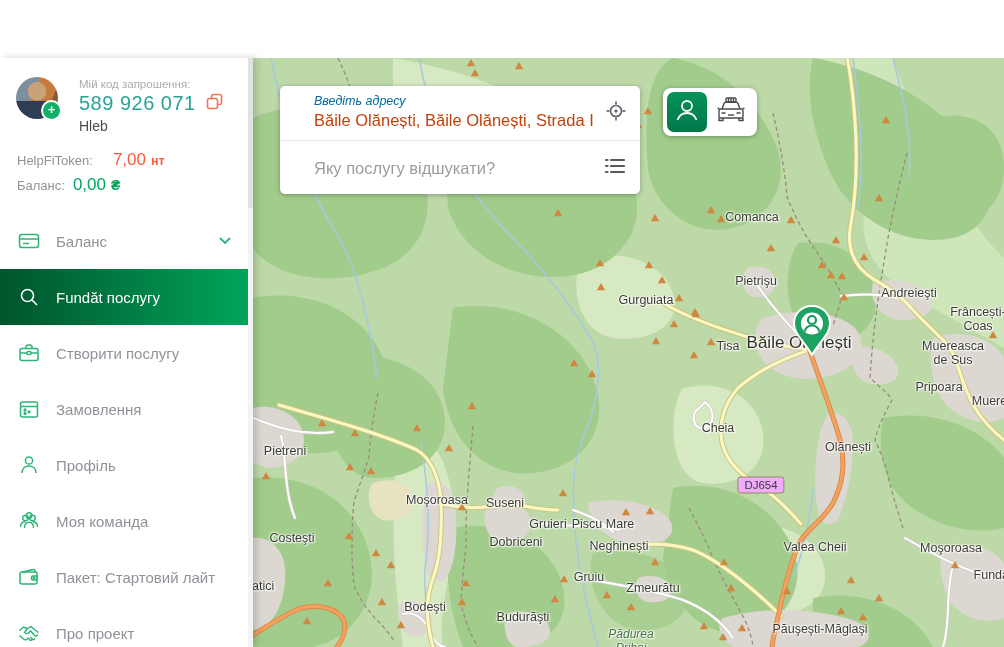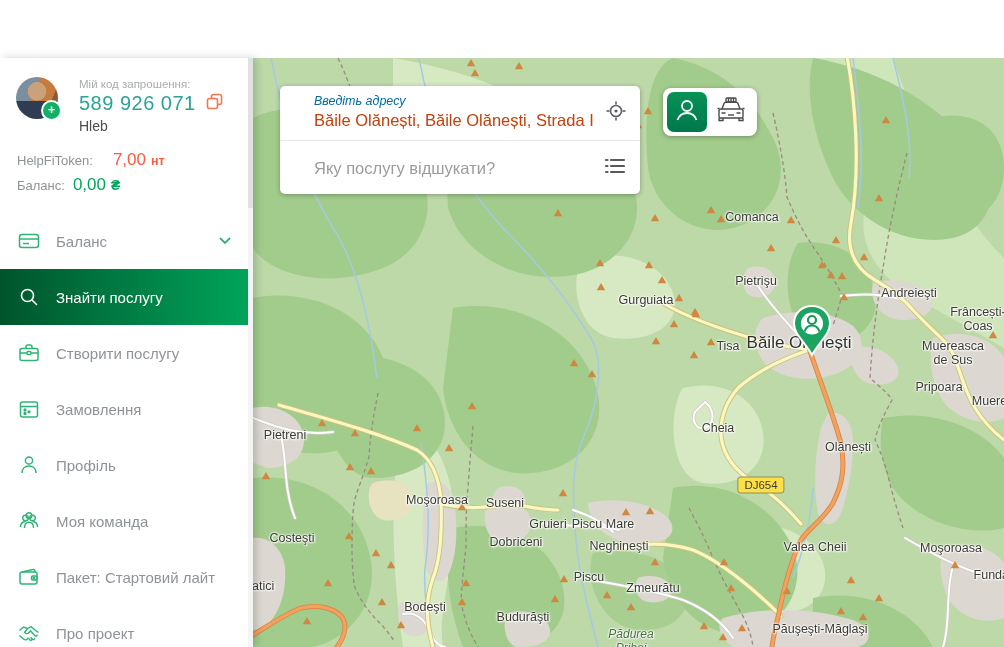--- a/index.html
+++ b/index.html
@@ -52,21 +52,21 @@
   
   .map{position:absolute;left:253px;top:58px;width:751px;height:589px;overflow:hidden;
        background:#bcd9a7;cursor:grab;}
   .map svg.base{position:absolute;left:0;top:0;}
   .mlabels{position:absolute;left:0;top:0;width:100%;height:100%;pointer-events:none;}
   .mlabel{position:absolute;transform:translate(-50%,-50%);font-size:12.5px;color:#3a3a33;
           white-space:pre-line;text-align:center;line-height:1.15;
           text-shadow:0 0 2px #fff,0 0 2px #fff,0 0 3px #fff,1px 1px 2px #fff;}
   .mlabel.big{font-size:17px;color:#30302a;}
   .mlabel.forest{font-style:italic;color:#45703d;font-size:12px;}
-  .shield{position:absolute;transform:translate(-50%,-50%);background:#fde047;
+  .shield{position:absolute;transform:translate(-50%,-50%);background:#f0abfc;
           border:1.5px solid #8e8e58;border-radius:3px;padding:1px 6px 2px;
           font-size:11.5px;color:#3c3c3c;}
   .marker{position:absolute;left:538px;top:246px;width:42px;height:54px;cursor:pointer;}
 
   
   .search-card{position:absolute;left:27px;top:28px;width:360px;height:108px;background:#fff;
                border-radius:5px;box-shadow:0 1px 5px rgba(0,0,0,.3);z-index:10;}
   .sc-row{position:relative;height:54px;}
   .sc-label{position:absolute;left:34px;top:8px;font-size:12.5px;color:#0369a1;font-style:italic;}
   .sc-value{position:absolute;left:34px;top:25px;width:280px;font-size:16.5px;color:#c2410c;
@@ -139,21 +139,21 @@
             <polyline points="5,8 10,13 15,8"></polyline>
           </svg></span>
       </div>
 
       <div class="menu-item active">
         <span class="mi-ic">
           <svg width="24" height="24" viewBox="0 0 24 24" fill="none" stroke="currentColor" stroke-width="1.6">
             <circle cx="10.5" cy="10.5" r="6"></circle>
               <line x1="15" y1="15" x2="20" y2="20"></line>
           </svg></span>
-        <span>Знайти послугу</span>
+        <span>Fundăt послугу</span>
       </div>
 
       <div class="menu-item">
         <span class="mi-ic">
           <svg width="24" height="24" viewBox="0 0 24 24" fill="none" stroke="currentColor" stroke-width="1.5">
             <rect x="3" y="7.5" width="18" height="12" rx="2"></rect>
               <path d="M9 7.5 V6 a2 2 0 0 1 2 -2 h2 a2 2 0 0 1 2 2 v1.5"></path>
               <path d="M3 12 h7 m4 0 h7"></path>
               <rect x="10" y="10.5" width="4" height="3" rx="1"></rect>
           </svg></span>
@@ -433,30 +433,30 @@
         <div class="mlabel big" style="left: 546px; top: 285px;">Băile Olănești</div>
         <div class="mlabel" style="left: 700px; top: 295px;">Muereasca
 de Sus</div>
         <div class="mlabel" style="left: 686px; top: 329px;">Pripoara</div>
         <div class="mlabel" style="left: 740px; top: 343px;">Muerea</div>
         <div class="mlabel" style="left: 465px; top: 370px;">Cheia</div>
         <div class="mlabel" style="left: 595px; top: 389px;">Olănești</div>
         <div class="mlabel" style="left: 562px; top: 489px;">Valea Cheii</div>
         <div class="mlabel" style="left: 698px; top: 490px;">Moşoroasa</div>
         <div class="mlabel" style="left: 740px; top: 517px;">Fundăt</div>
-        <div class="mlabel" style="left: 32px; top: 377px;">Pietreni</div>
+        <div class="mlabel" style="left: 32px; top: 393px;">Pietreni</div>
         <div class="mlabel" style="left: 39px; top: 470px; margin-top: 10px;">Costeşti</div>
         <div class="mlabel" style="left: 8px; top: 528px;">ratici</div>
         <div class="mlabel" style="left: 184px; top: 442px;">Moşoroasa</div>
         <div class="mlabel" style="left: 252px; top: 445px;">Suseni</div>
         <div class="mlabel" style="left: 295px; top: 466px;">Gruieri</div>
         <div class="mlabel" style="left: 350px; top: 466px;">Piscu Mare</div>
         <div class="mlabel" style="left: 263px; top: 484px;">Dobriceni</div>
         <div class="mlabel" style="left: 366px; top: 488px;">Neghineşti</div>
-        <div class="mlabel" style="left: 336px; top: 519px;">Piscu</div>
+        <div class="mlabel" style="left: 336px; top: 519px;">Gruiu</div>
         <div class="mlabel" style="left: 400px; top: 530px;">Zmeurătu</div>
         <div class="mlabel" style="left: 172px; top: 549px;">Bodeşti</div>
         <div class="mlabel" style="left: 270px; top: 559px;">Budurăşti</div>
         <div class="mlabel" style="left: 567px; top: 571px;">Păuşeşti-Măglaşi</div>
         <div class="mlabel forest" style="left: 378px; top: 584px;">Pădurea
 Priboi</div>
       </div>
     <div class="shield" style="left:508px;top:427px;">DJ654</div>
 
     <div class="marker">

